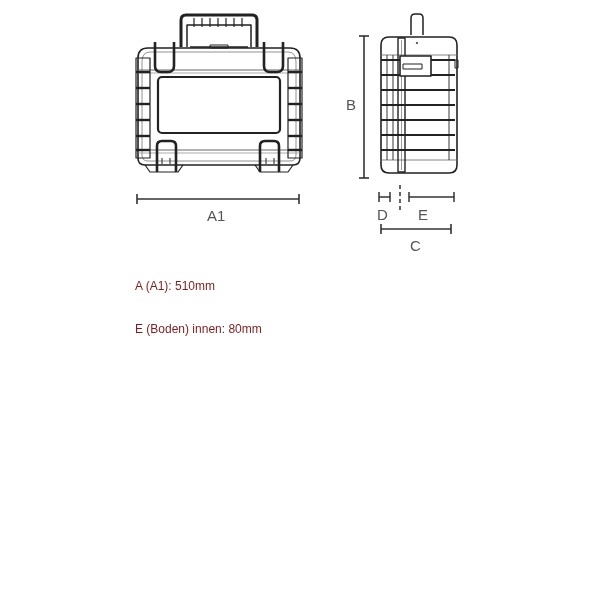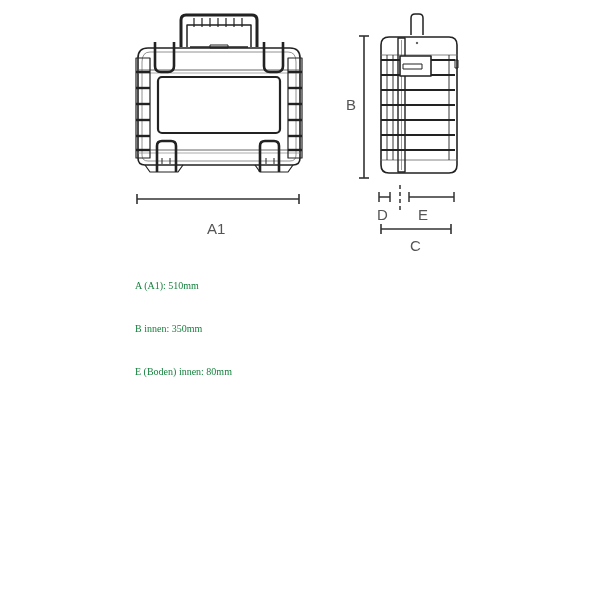--- a/index.html
+++ b/index.html
@@ -1,21 +1,21 @@
 <!DOCTYPE html>
 <html><head>
   <meta charset="utf-8">
   <style>
     html, body { margin: 0; padding: 0; background: #ffffff; }
     body { width: 600px; height: 600px; position: relative; overflow: hidden;
            font-family: "Liberation Sans", sans-serif; }
     .diagram { position: absolute; left: 0; top: 0; width: 600px; height: 260px; }
     .dim-label { position: absolute; font-size: 15px; color: #555; line-height: 1; }
     .spec-list { position: absolute; left: 135px; top: 277px; margin: 0; padding: 0; list-style: none; }
-    .spec-list li { font-size: 10px; color: #15803d; height: 42.8px; line-height: 18px; white-space: nowrap; font-family: Liberation Serif, serif; }
+    .spec-list li { font-size: 12px; color: #7f1d1d; height: 42.8px; line-height: 18px; white-space: nowrap; }
   </style>
 </head>
 <body>
 
 <div class="diagram">
   <svg width="600" height="260" viewBox="0 0 600 260" xmlns="http://www.w3.org/2000/svg">
 
     <g fill="none" stroke="#222" stroke-linejoin="round">
 
       <path d="M181 47 L181 20 Q181 15 186 15 L252 15 Q257 15 257 20 L257 47" stroke-width="3"></path>
@@ -123,24 +123,23 @@
       <line x1="409" y1="192" x2="409" y2="202"></line>
       <line x1="454" y1="192" x2="454" y2="202"></line>
     </g>
     <g stroke="#333" stroke-width="1.6">
       <line x1="381" y1="229" x2="451" y2="229"></line>
       <line x1="381" y1="224" x2="381" y2="234"></line>
       <line x1="451" y1="224" x2="451" y2="234"></line>
     </g>
   </svg>
 
-  <span class="dim-label" style="left:207px; top:208px;margin-top:13px;">A1</span>
+  <span class="dim-label" style="left:207px; top:208px;">A1</span>
   <span class="dim-label" style="left:346px; top:97px;">B</span>
   <span class="dim-label" style="left:377px; top:207px;">D</span>
   <span class="dim-label" style="left:418px; top:207px;">E</span>
   <span class="dim-label" style="left:410px; top:238px;">C</span>
 </div>
 
 <ul class="spec-list">
   <li>A (A1): 510mm</li>
-  <li>B innen: 350mm</li>
   <li>E (Boden) innen: 80mm</li>
 </ul>
 
 </body></html>

